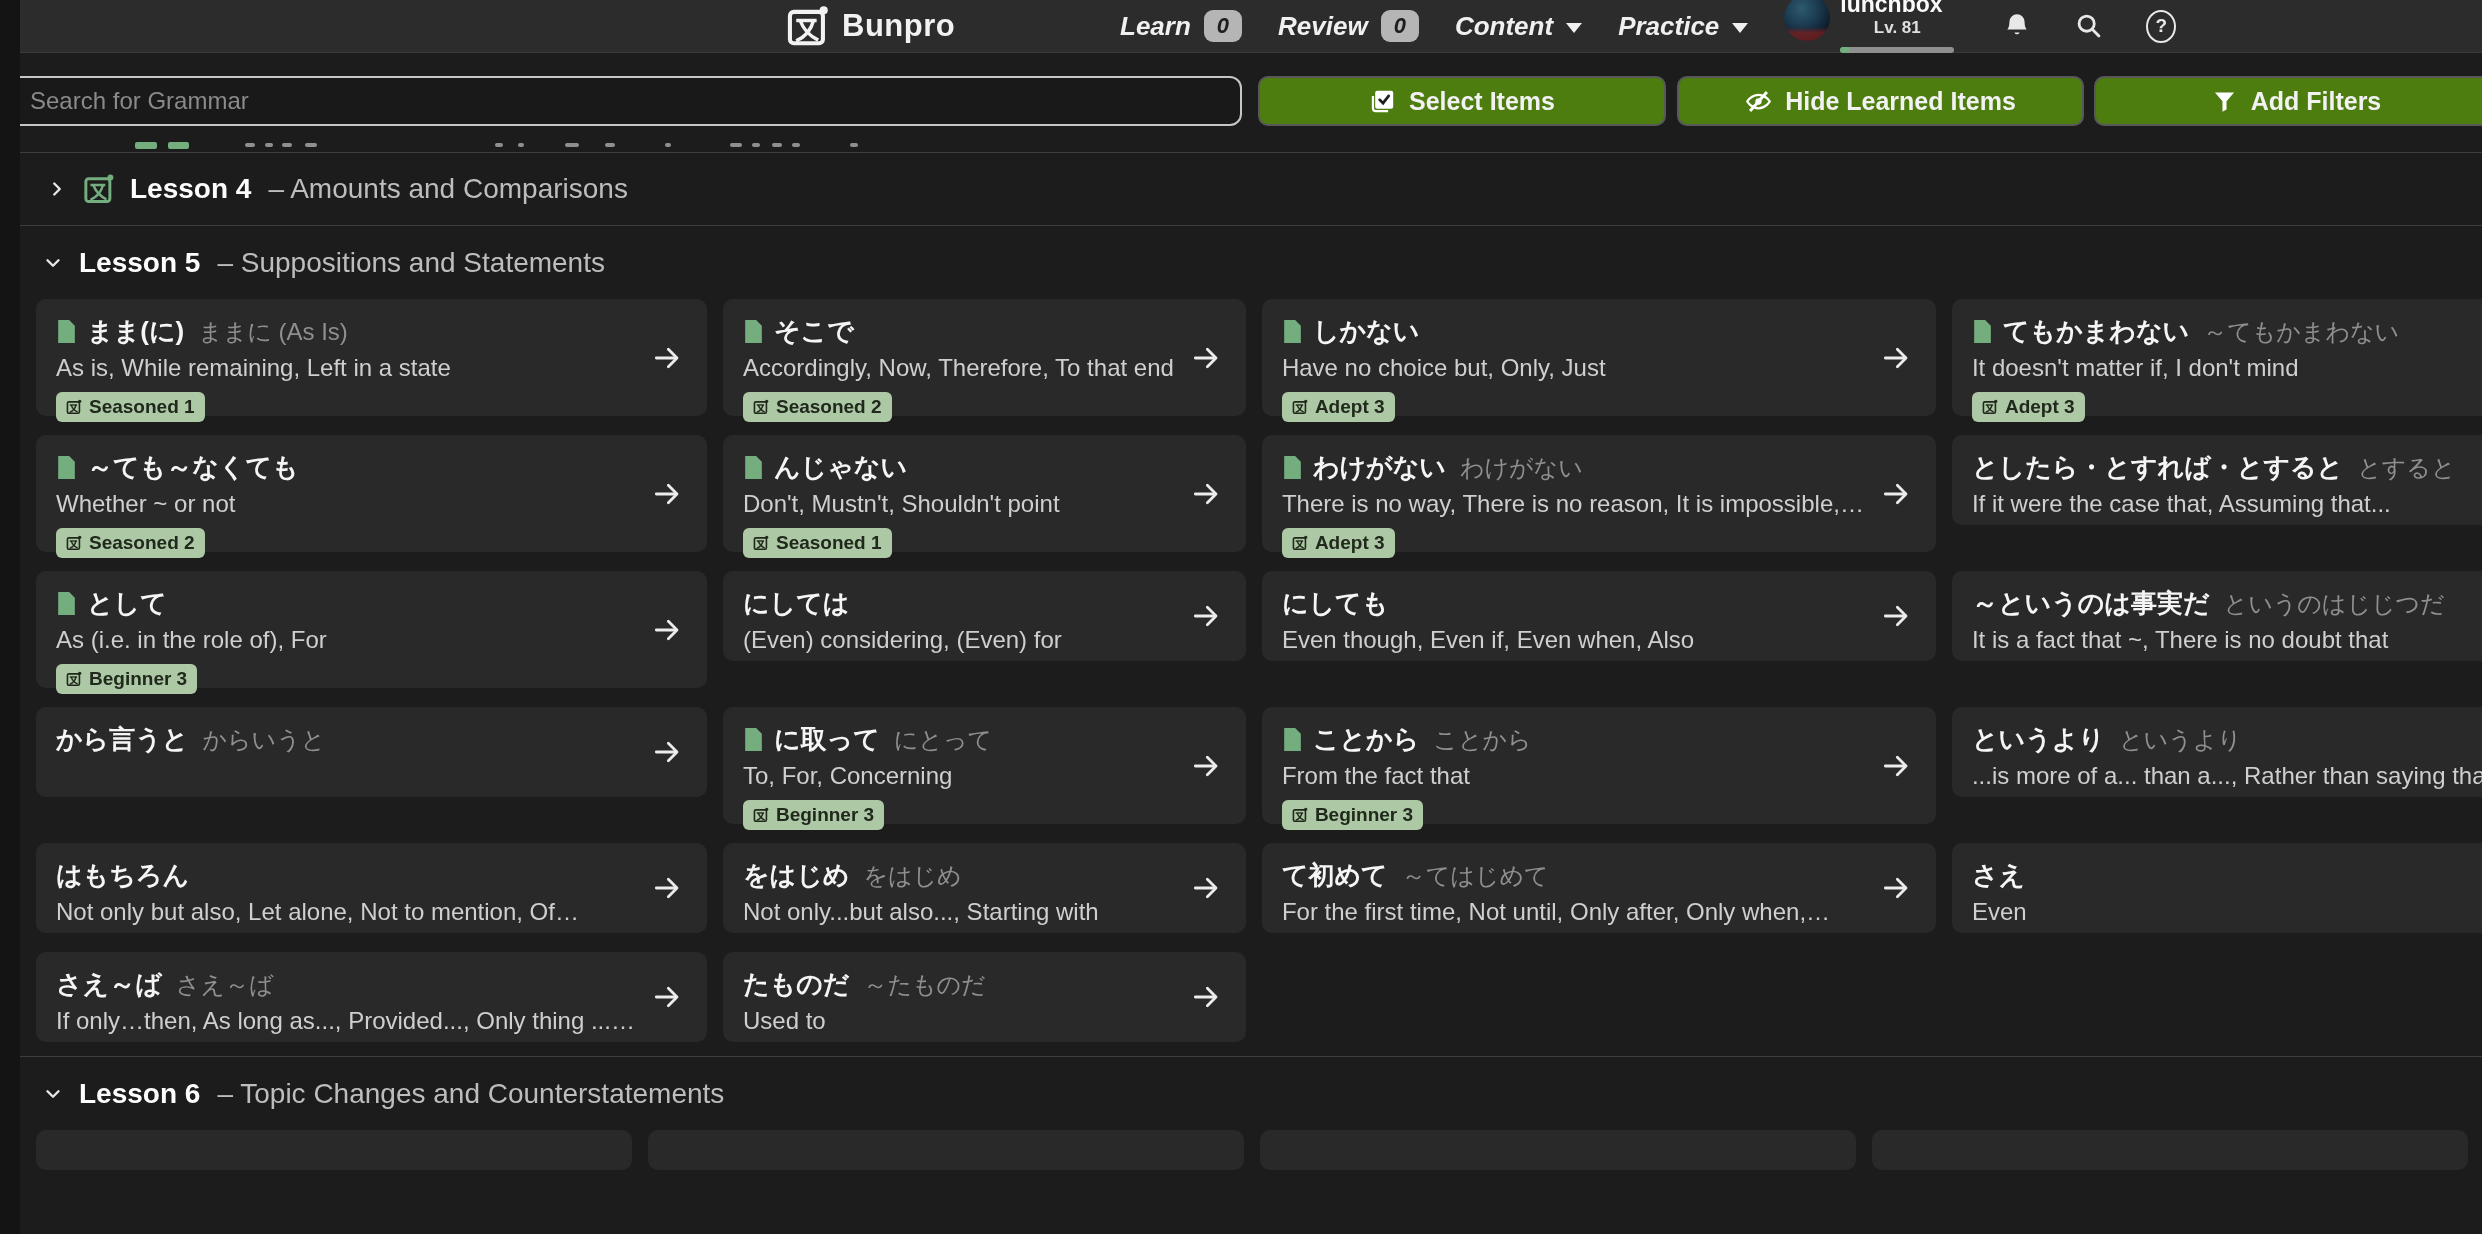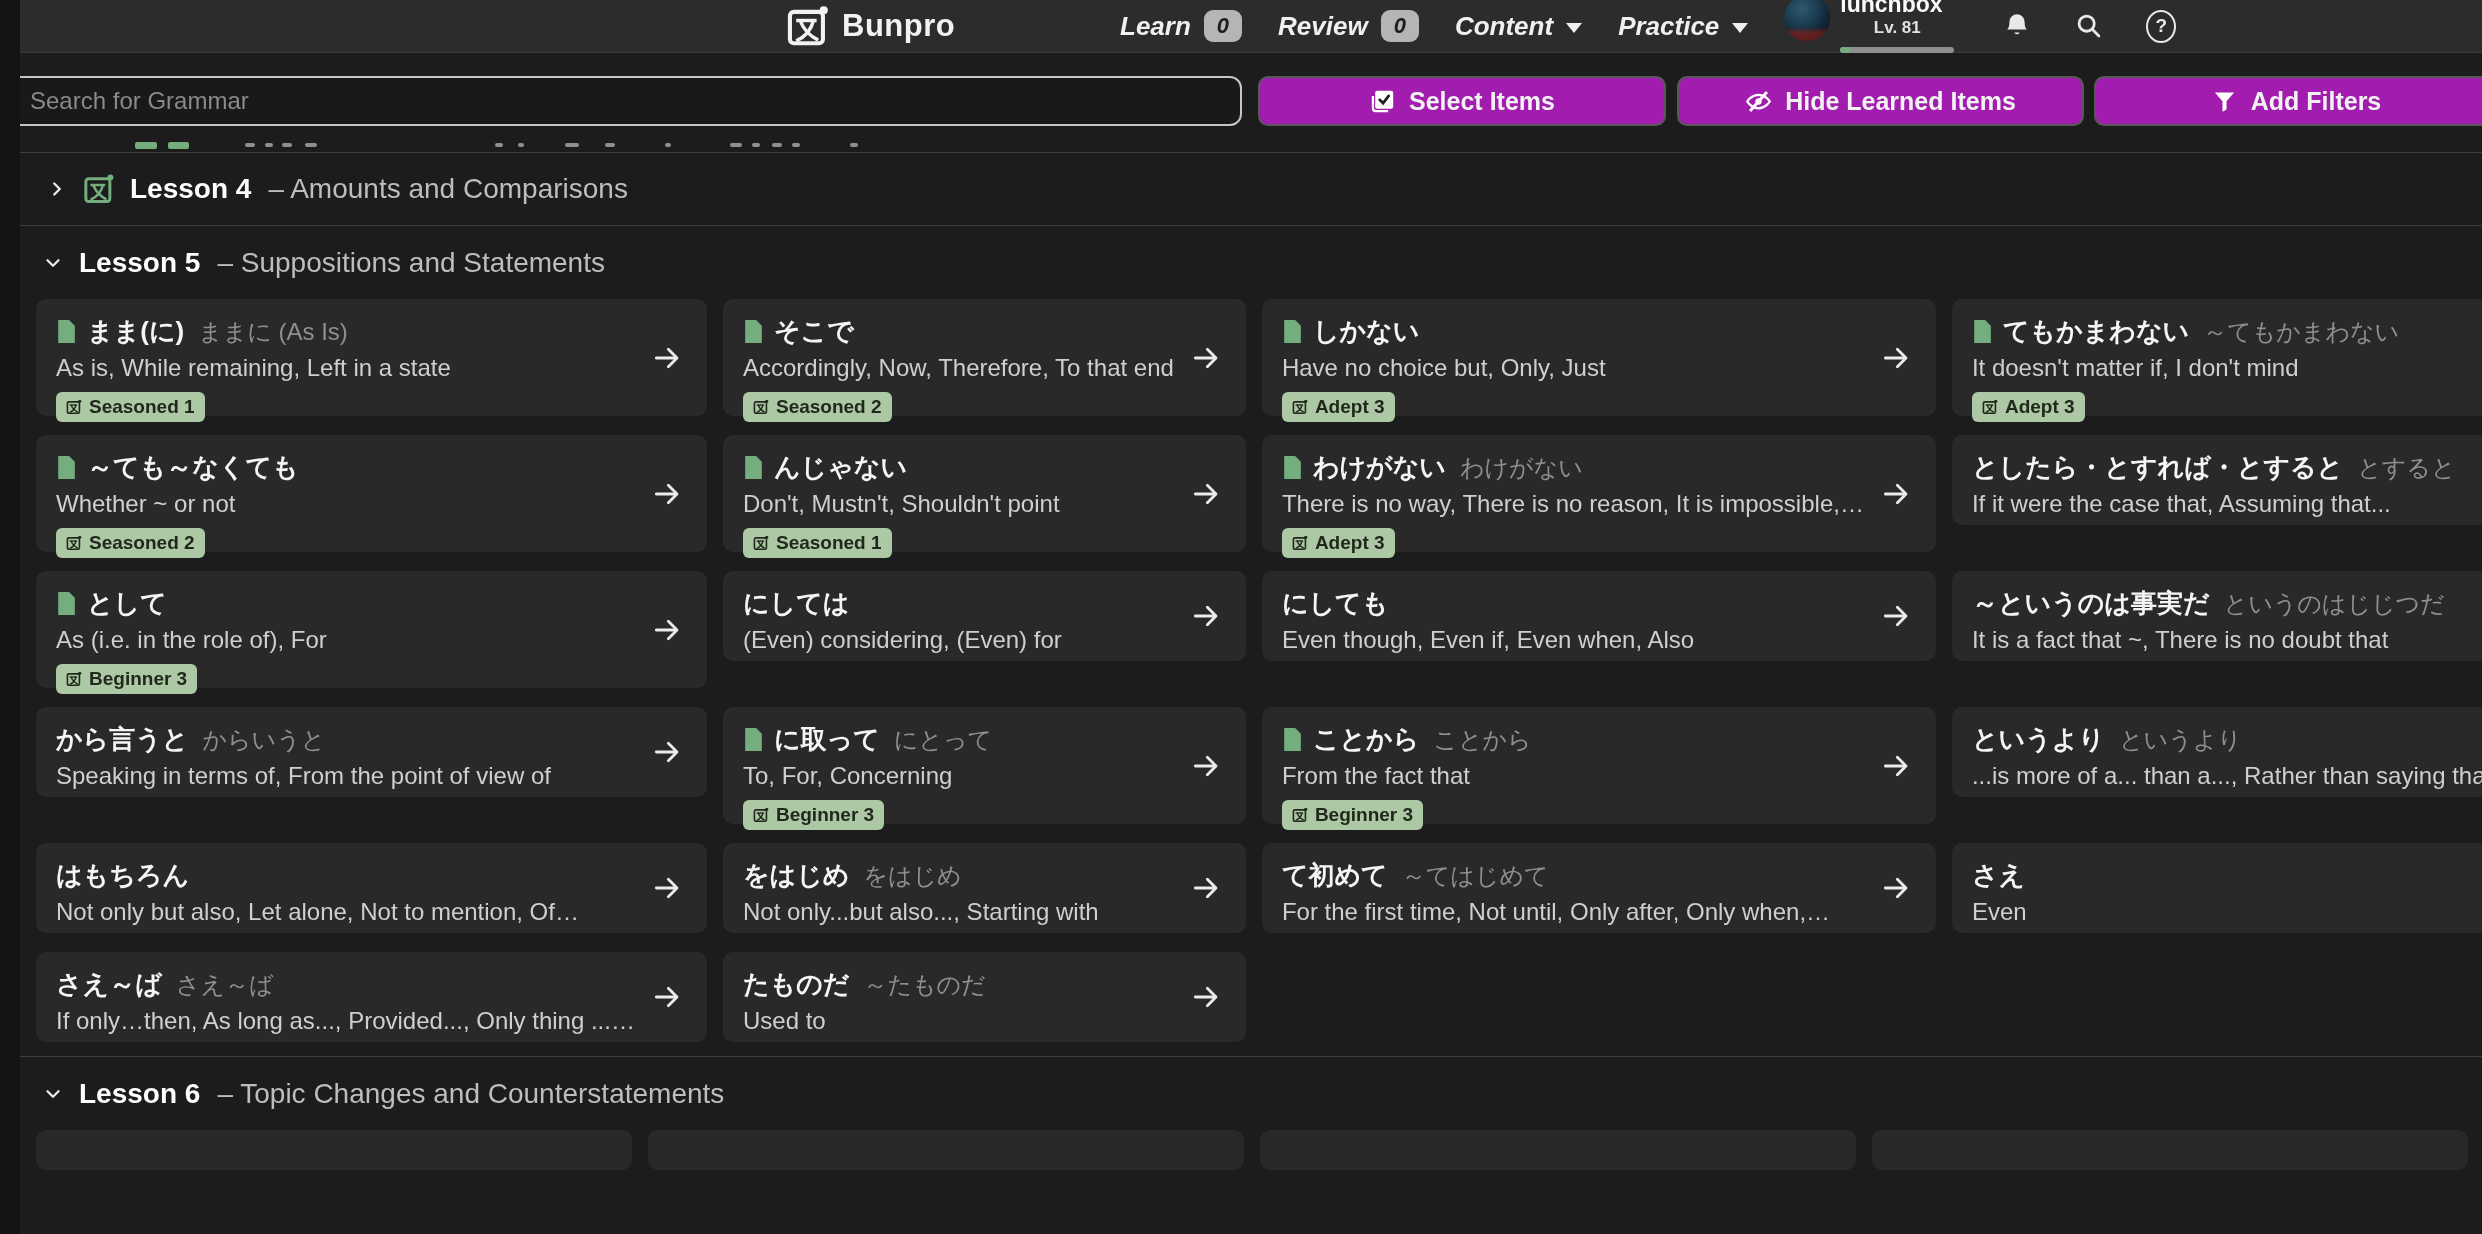--- a/index.html
+++ b/index.html
@@ -39,21 +39,21 @@
   .toolbar{position:relative;height:83px;}
   .search-input{
     position:absolute;left:-14px;top:23px;width:1236px;height:50px;box-sizing:border-box;
     background:#191919;border:2px solid #c6c6c6;border-radius:12px;
     color:#ddd;font-size:24px;padding:0 22px;outline:none;
     font-family:"Liberation Sans","DejaVu Sans",sans-serif;
   }
   .search-input::placeholder{color:#8a8a8a;}
   .tool-btn{
     position:absolute;top:23px;height:50px;box-sizing:border-box;
-    background:#a21caf;border:2px solid #585858;border-radius:10px;
+    background:#4d7c0f;border:2px solid #585858;border-radius:10px;
     display:flex;align-items:center;justify-content:center;gap:13px;
     color:#f2f2f2;font-size:25px;font-weight:bold;cursor:pointer;
   }
   .tool-btn svg{width:27px;height:27px;}
   .btn-select{left:1238px;width:408px;}
   .btn-hide{left:1657px;width:407px;}
   .btn-filters{left:2074px;width:404px;}
   
   .fragments{position:relative;height:16px;border-bottom:1px solid #3d3d3d;overflow:hidden;}
   .frag{position:absolute;border-radius:2px;}
@@ -534,21 +534,20 @@
       <div class="card-meaning">It is a fact that ~, There is no doubt that</div>
 
     </div>
 
     <div class="card short">
       <div class="card-title-row">
 
         <span class="card-title">から言うと</span>
         <span class="card-reading">からいうと</span>
       </div>
-      <div class="card-meaning">Speaking in terms of, From the point of view of</div>
 
       <span class="card-arrow">
         <svg viewBox="0 0 24 24" fill="none" stroke="#ececec" stroke-width="2.1" stroke-linecap="round" stroke-linejoin="round">
                 <path d="M4 12h15"></path>
                 <path d="M13 5.5l6.5 6.5-6.5 6.5"></path>
               </svg>
       </span>
     </div>
 
     <div class="card tall">

